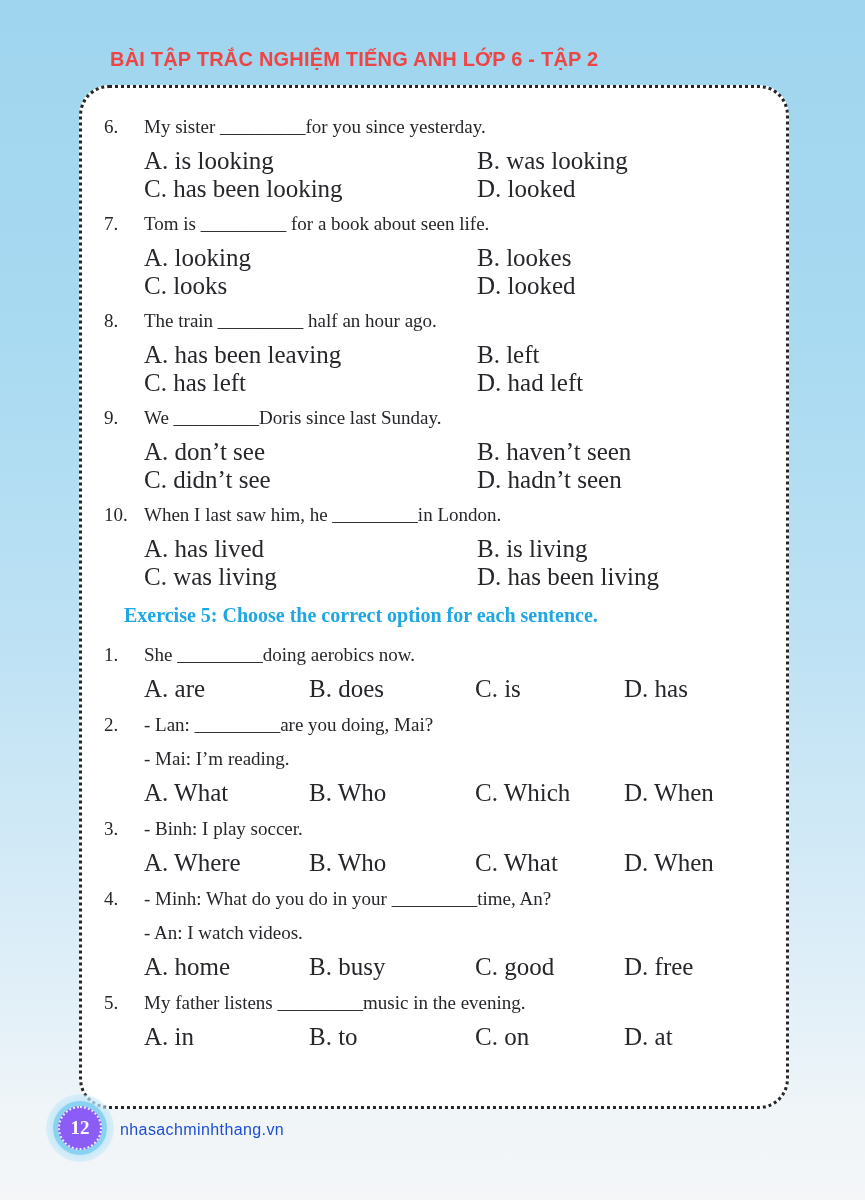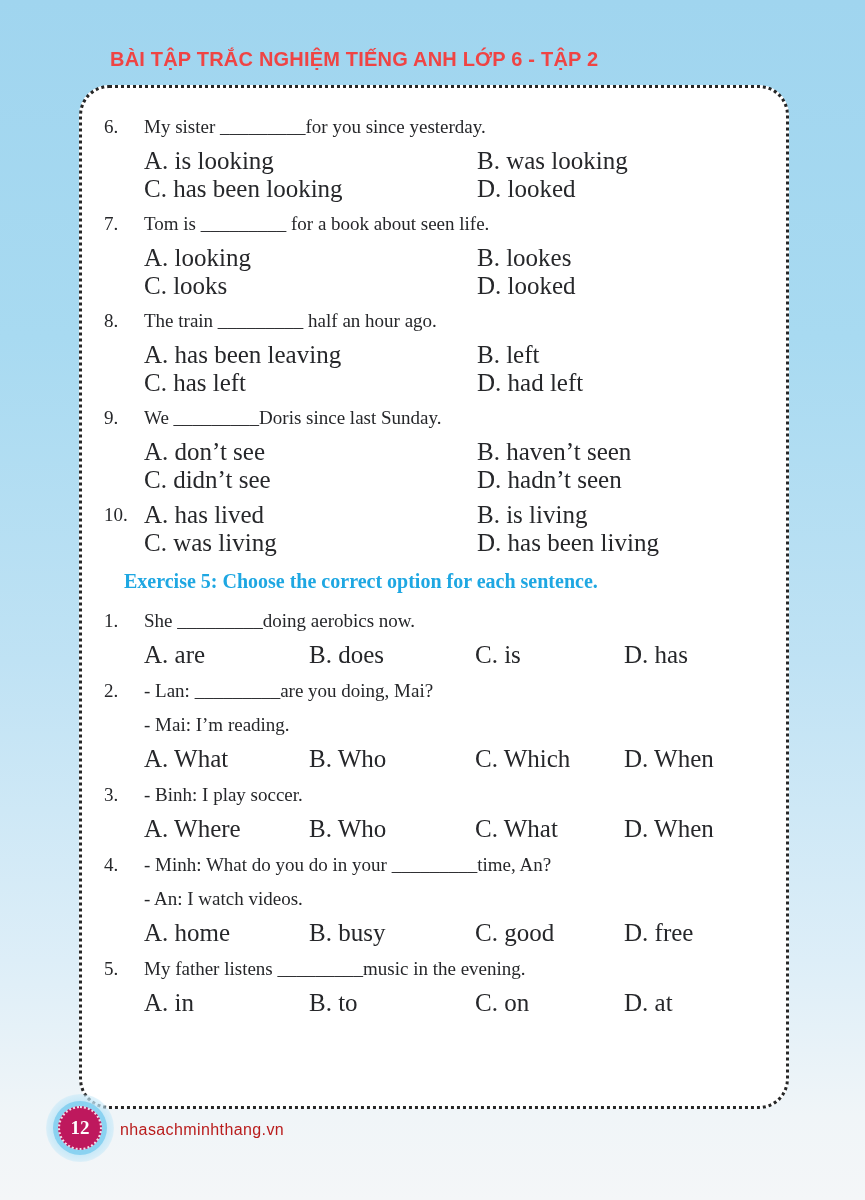--- a/index.html
+++ b/index.html
@@ -33,27 +33,27 @@
   }
   .ex5 .q-block{margin-bottom:8px;}
   .badge{position:absolute;left:46px;top:1094px;width:68px;height:68px;z-index:3;}
   .badge-halo{
     position:absolute;left:0;top:0;right:0;bottom:0;border-radius:50%;
     background:radial-gradient(circle,#c2e7f8 50%,rgba(194,231,248,.55) 68%,rgba(194,231,248,0) 78%);
   }
   .badge-ring{position:absolute;left:7px;top:7px;right:7px;bottom:7px;border-radius:50%;background:#8ad2f1;}
   .badge-inner{
     position:absolute;left:12px;top:12px;right:12px;bottom:12px;border-radius:50%;
-    background:#be185d;border:2px dotted rgba(255,255,255,.85);box-sizing:border-box;
+    background:#8b5cf6;border:2px dotted rgba(255,255,255,.85);box-sizing:border-box;
     display:flex;align-items:center;justify-content:center;
     color:#ffffff;font-weight:700;font-size:19px;font-family:"Liberation Serif",serif;
   }
   .site{
     position:absolute;left:120px;top:1121px;z-index:3;
-    font-family:"Liberation Sans",sans-serif;font-size:16px;color:#b91c1c;letter-spacing:.4px;
+    font-family:"Liberation Sans",sans-serif;font-size:16px;color:#1d4ed8;letter-spacing:.4px;
   }
 </style>
 </head>
 <body>
 
 <div class="page-title">BÀI TẬP TRẮC NGHIỆM TIẾNG ANH LỚP 6 - TẬP 2</div>
 
 <div class="qbox">
   <div id="ex4-list">
       <div class="q-block">
@@ -109,20 +109,21 @@
               <span class="opt">C. didn’t see</span>
               <span class="opt">D. hadn’t seen</span>
             </div>
           </div>
         </div>
       </div>
       <div class="q-block">
         <div class="q-row">
           <span class="q-num">10.</span>
           <div class="q-body">
+            <div class="q-line">When I last saw him, he _________in London.</div>
             <div class="opts opts-2">
               <span class="opt">A. has lived</span>
               <span class="opt">B. is living</span>
               <span class="opt">C. was living</span>
               <span class="opt">D. has been living</span>
             </div>
           </div>
         </div>
       </div>
     </div>

